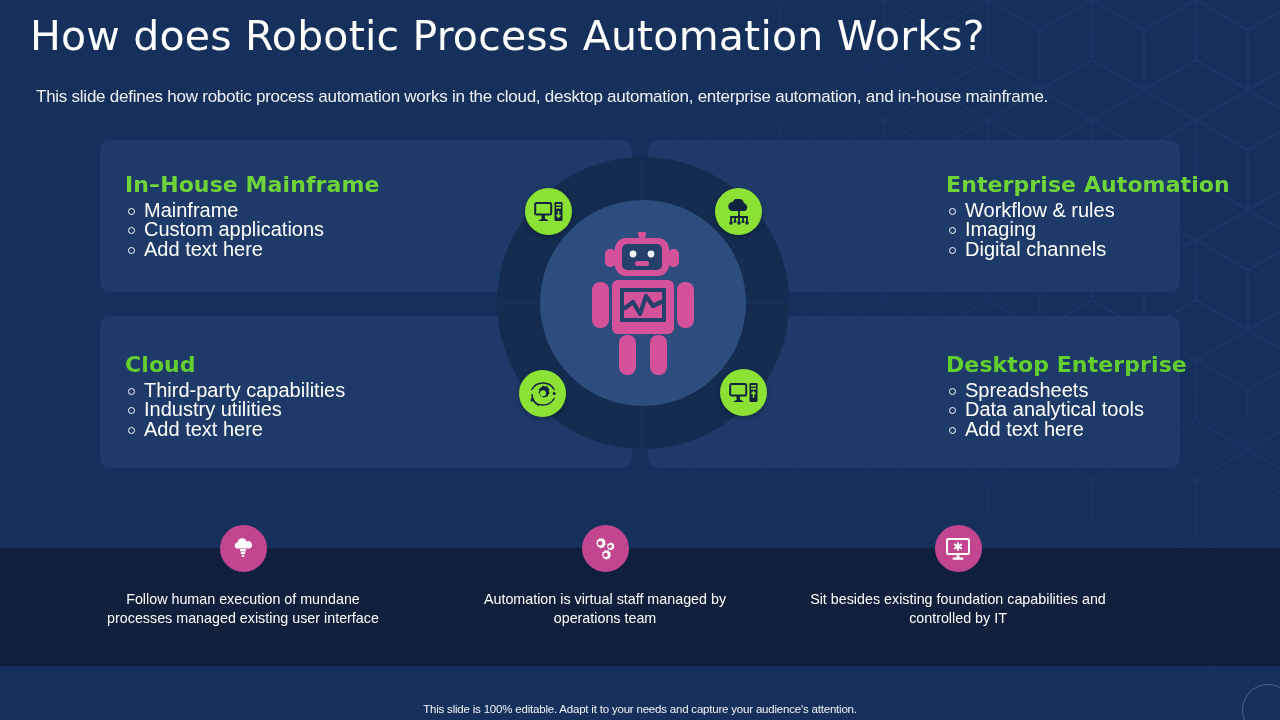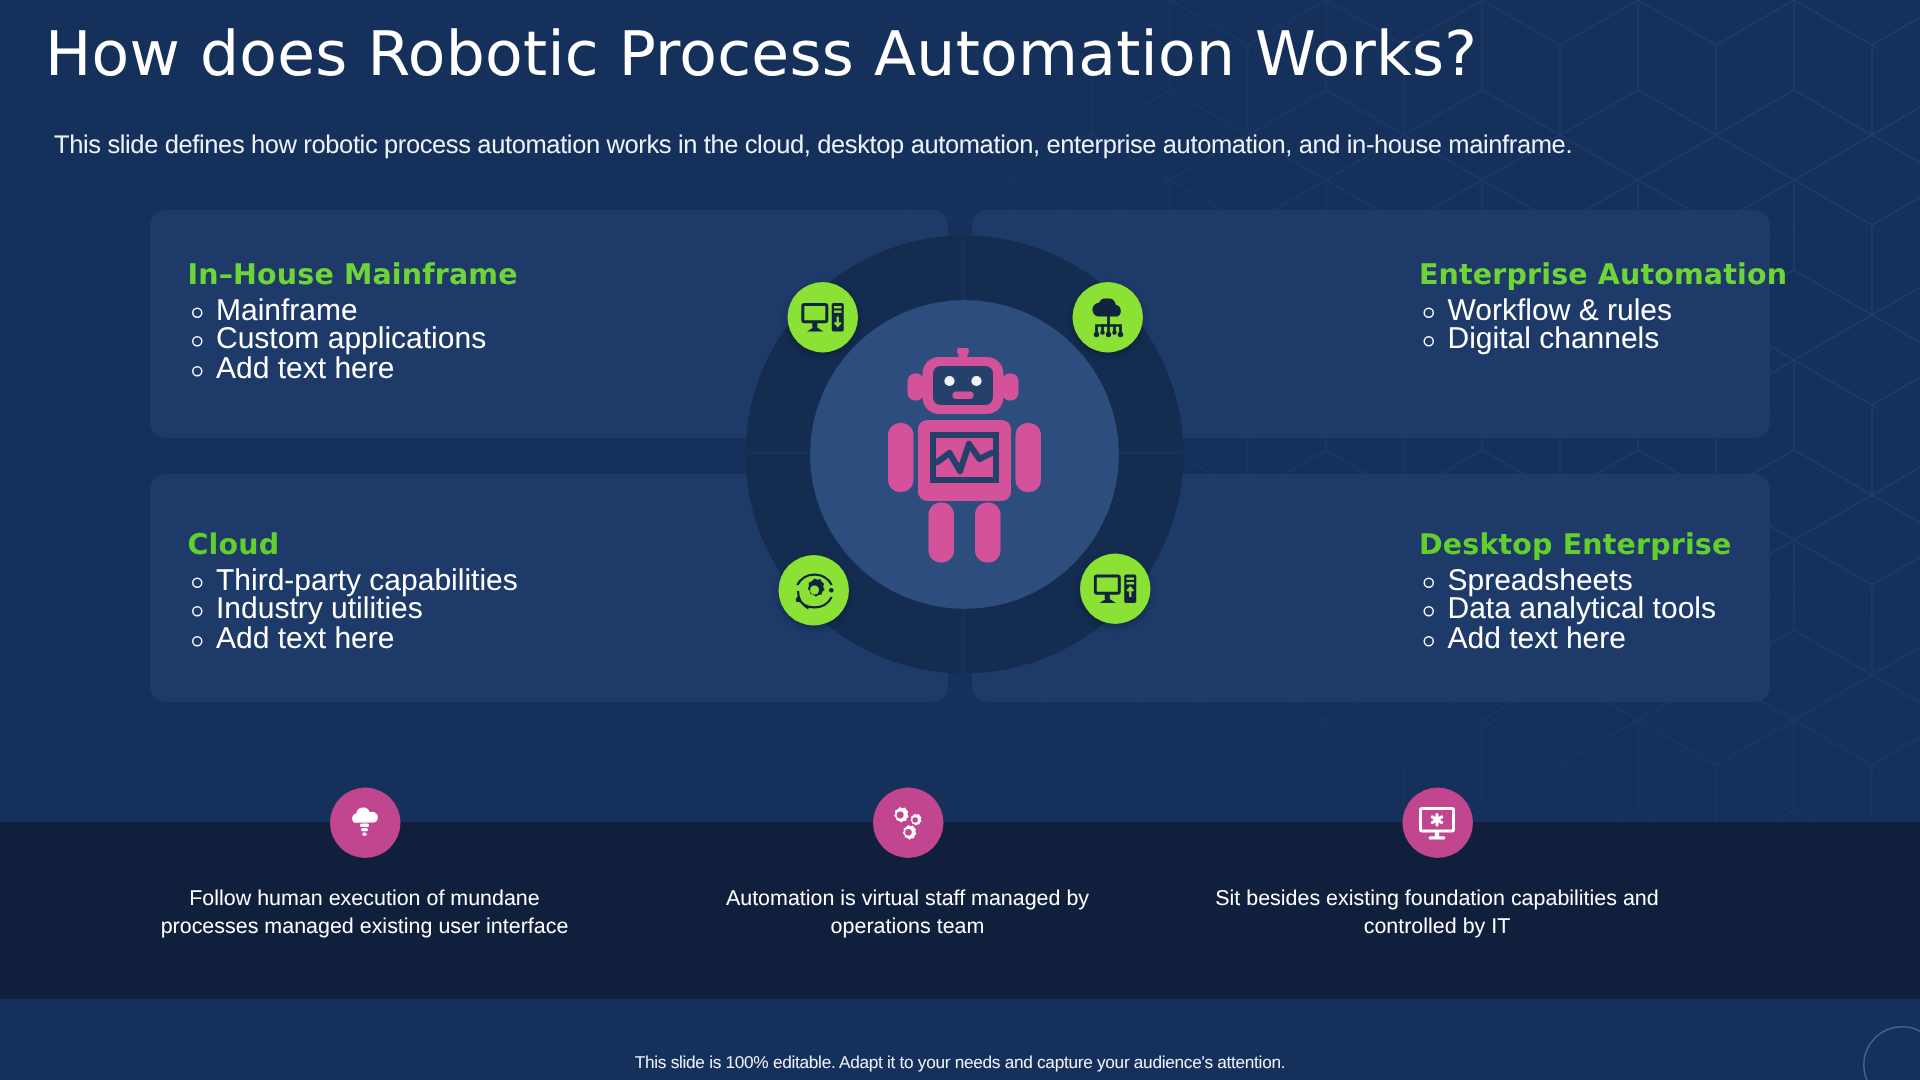--- a/index.html
+++ b/index.html
@@ -50,21 +50,21 @@
   .panel.tr { left:648px;  top:140px; width:532px; height:152px; }
   .panel.br { left:648px;  top:316px; width:532px; height:152px; }
 
   .panel-inner { position:absolute; }
   .p-tl { left:125px; top:172px; }
   .p-bl { left:125px; top:352px; }
   .p-tr { left:946px; top:172px; }
   .p-br { left:946px; top:352px; }
 
   .cat-title {
-    font-size:19px; font-weight:bold;
+    font-size:22px; font-weight:bold;
     color:#6fd438;
     font-family:"DejaVu Sans", sans-serif;
     letter-spacing:0.1px;
     margin-bottom:4px;
     white-space:nowrap;
   }
   .cat-title.green2 { color:#63cf2e; }
   ul.bullets { list-style:none; }
   ul.bullets li {
     position:relative;
@@ -217,20 +217,21 @@
       <li><span class="bullet-ring"></span><span>Third-party  capabilities</span></li>
       <li><span class="bullet-ring"></span><span>Industry  utilities</span></li>
       <li><span class="bullet-ring"></span><span>Add text here</span></li>
     </ul>
   </div>
 
   <div class="panel-inner p-tr">
     <div class="cat-title">Enterprise Automation</div>
     <ul class="bullets">
       <li><span class="bullet-ring"></span><span>Workflow &amp; rules</span></li>
+      <li><span class="bullet-ring"></span><span>Imaging</span></li>
       <li><span class="bullet-ring"></span><span>Digital channels</span></li>
     </ul>
   </div>
 
   <div class="panel-inner p-br">
     <div class="cat-title green2">Desktop Enterprise</div>
     <ul class="bullets">
       <li><span class="bullet-ring"></span><span>Spreadsheets</span></li>
       <li><span class="bullet-ring"></span><span>Data analytical  tools</span></li>
       <li><span class="bullet-ring"></span><span>Add text here</span></li>

